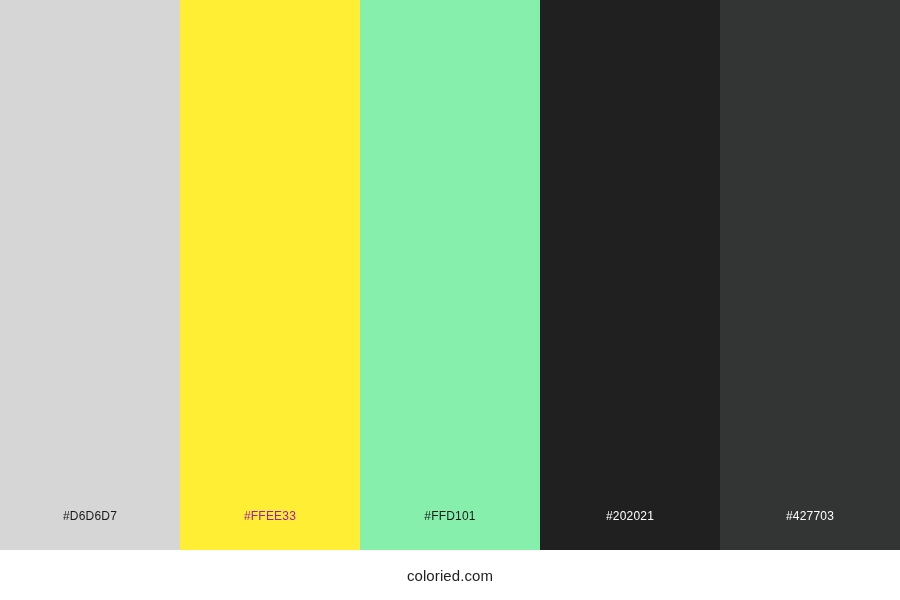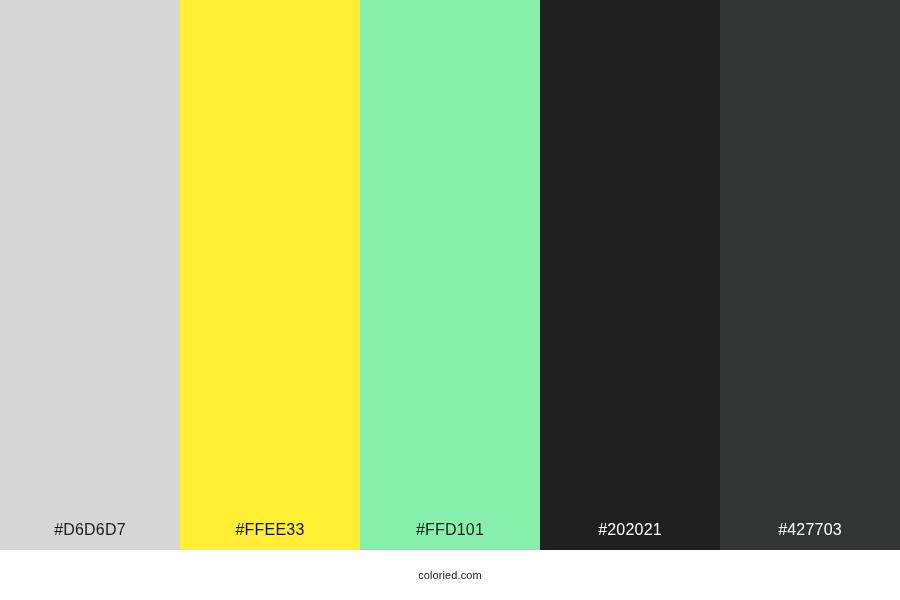--- a/index.html
+++ b/index.html
@@ -43,25 +43,25 @@
     display: flex;
     align-items: flex-end;
     justify-content: center;
   }
 
   .swatch-label {
     display: block;
     width: 100%;
     text-align: center;
     font-family: "Liberation Sans", "DejaVu Sans", sans-serif;
-    font-size: 16px;
+    font-size: 12px;
     font-weight: 400;
     letter-spacing: 0.2px;
     line-height: 1;
-    padding-bottom: 12px;
+    padding-bottom: 28px;
     white-space: nowrap;
     user-select: none;
   }
 
   .label-dark  { color: #1a1a1a; }
   .label-light { color: #ffffff; }
 
   
   #footer-bar {
     position: relative;
@@ -69,42 +69,42 @@
     height: 50px;
     flex: 0 0 50px;
     background: #ffffff;
     display: flex;
     align-items: center;
     justify-content: center;
   }
 
   #footer-credit {
     font-family: "Liberation Sans", "DejaVu Sans", sans-serif;
-    font-size: 11px;
+    font-size: 15px;
     font-weight: 400;
     color: #1e1e1e;
     letter-spacing: 0.1px;
     line-height: 1;
     white-space: nowrap;
     user-select: none;
   }
 </style>
 </head>
 <body>
 
 <div id="palette-page">
 
   <div id="swatch-strip">
 
     <div class="swatch" style="background-color: rgb(214, 214, 215);">
       <span class="swatch-label label-dark" style="color: rgb(26, 26, 26);">#D6D6D7</span>
     </div>
 
     <div class="swatch" style="background-color: rgb(255, 238, 51);">
-      <span class="swatch-label label-dark" style="color: #0f172a;">#FFEE33</span>
+      <span class="swatch-label label-dark" style="color: #a21caf;">#FFEE33</span>
     </div>
 
     <div class="swatch" style="background-color: #86efac;">
       <span class="swatch-label label-dark" style="color: rgb(26, 26, 26);">#FFD101</span>
     </div>
 
     <div class="swatch" style="background-color: rgb(32, 32, 33);">
       <span class="swatch-label label-light" style="color: rgb(255, 255, 255);">#202021</span>
     </div>
 

